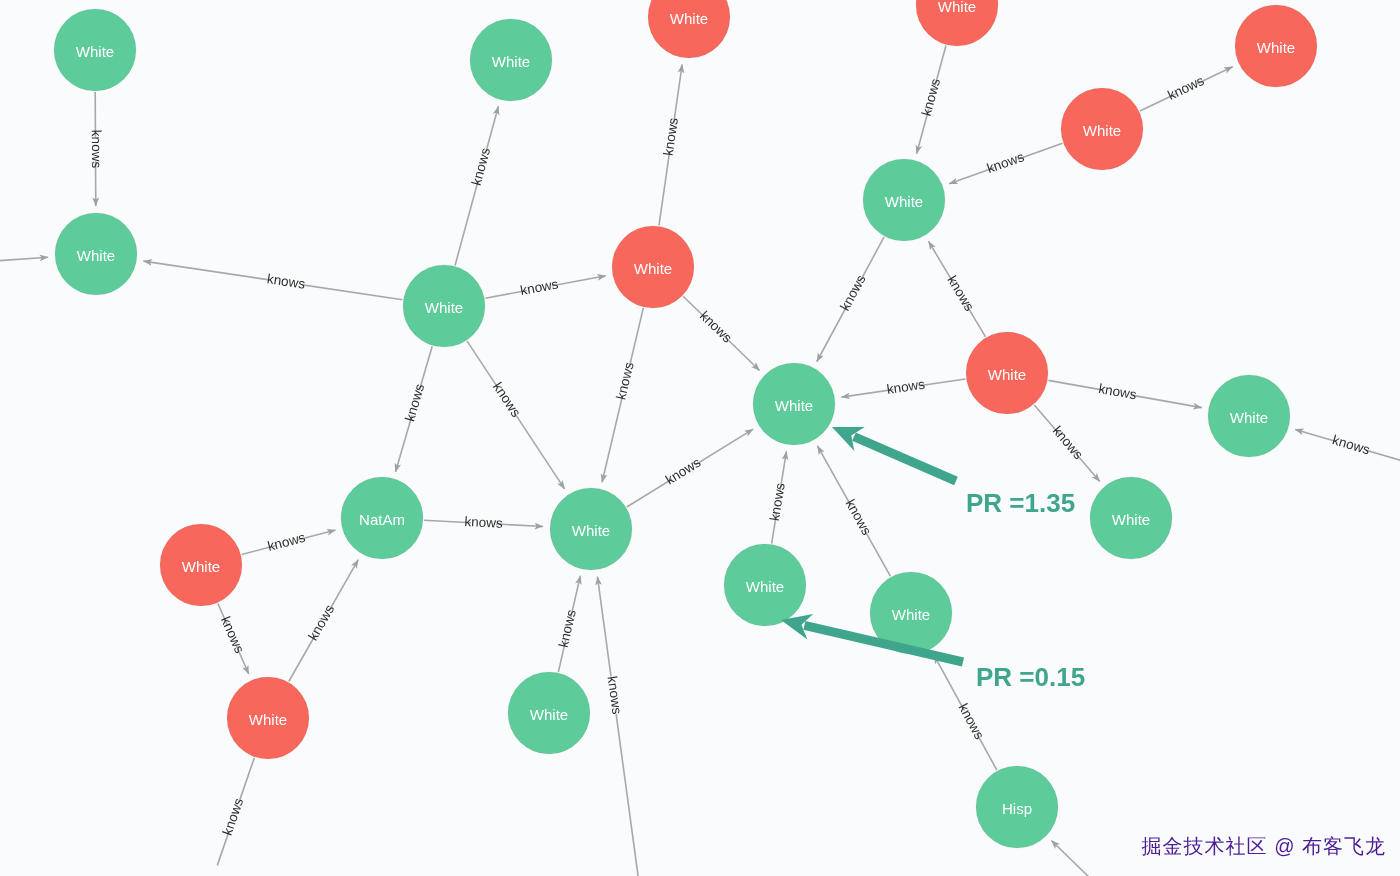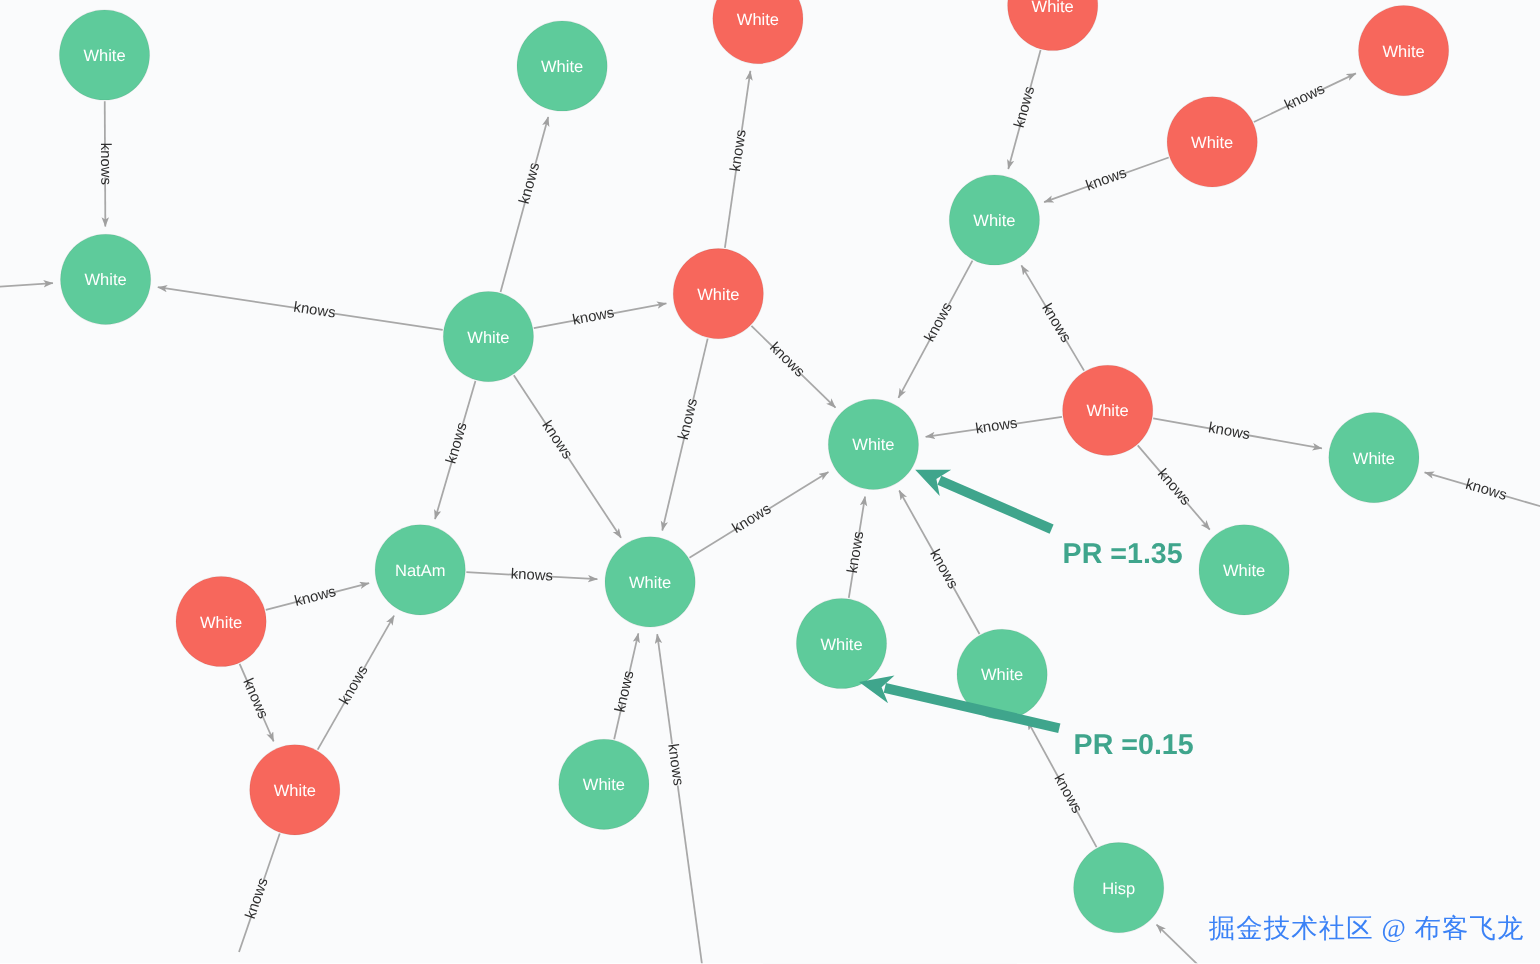--- a/index.html
+++ b/index.html
@@ -60,23 +60,23 @@
     font-family: "Liberation Sans", sans-serif;
     font-size: 26px;
     font-weight: bold;
     fill: #3fa58c;
     dominant-baseline: middle;
   }
   .watermark {
     position: absolute;
     right: 14px;
     bottom: 16px;
-    font-family: Liberation Serif, serif;
-    font-size: 24px;
-    color: #3b82f6;
+    font-family: Liberation Sans, sans-serif;
+    font-size: 20px;
+    color: #4c1d95;
     letter-spacing: 1px;
     white-space: nowrap;
     user-select: none;
   }
 </style>
 </head>
 <body>
 
 <div id="stage" style="width: 1400px; height: 876px; background: rgb(250, 251, 252);">
   <svg id="graph-svg" viewBox="0 0 1400 876" preserveAspectRatio="none">

